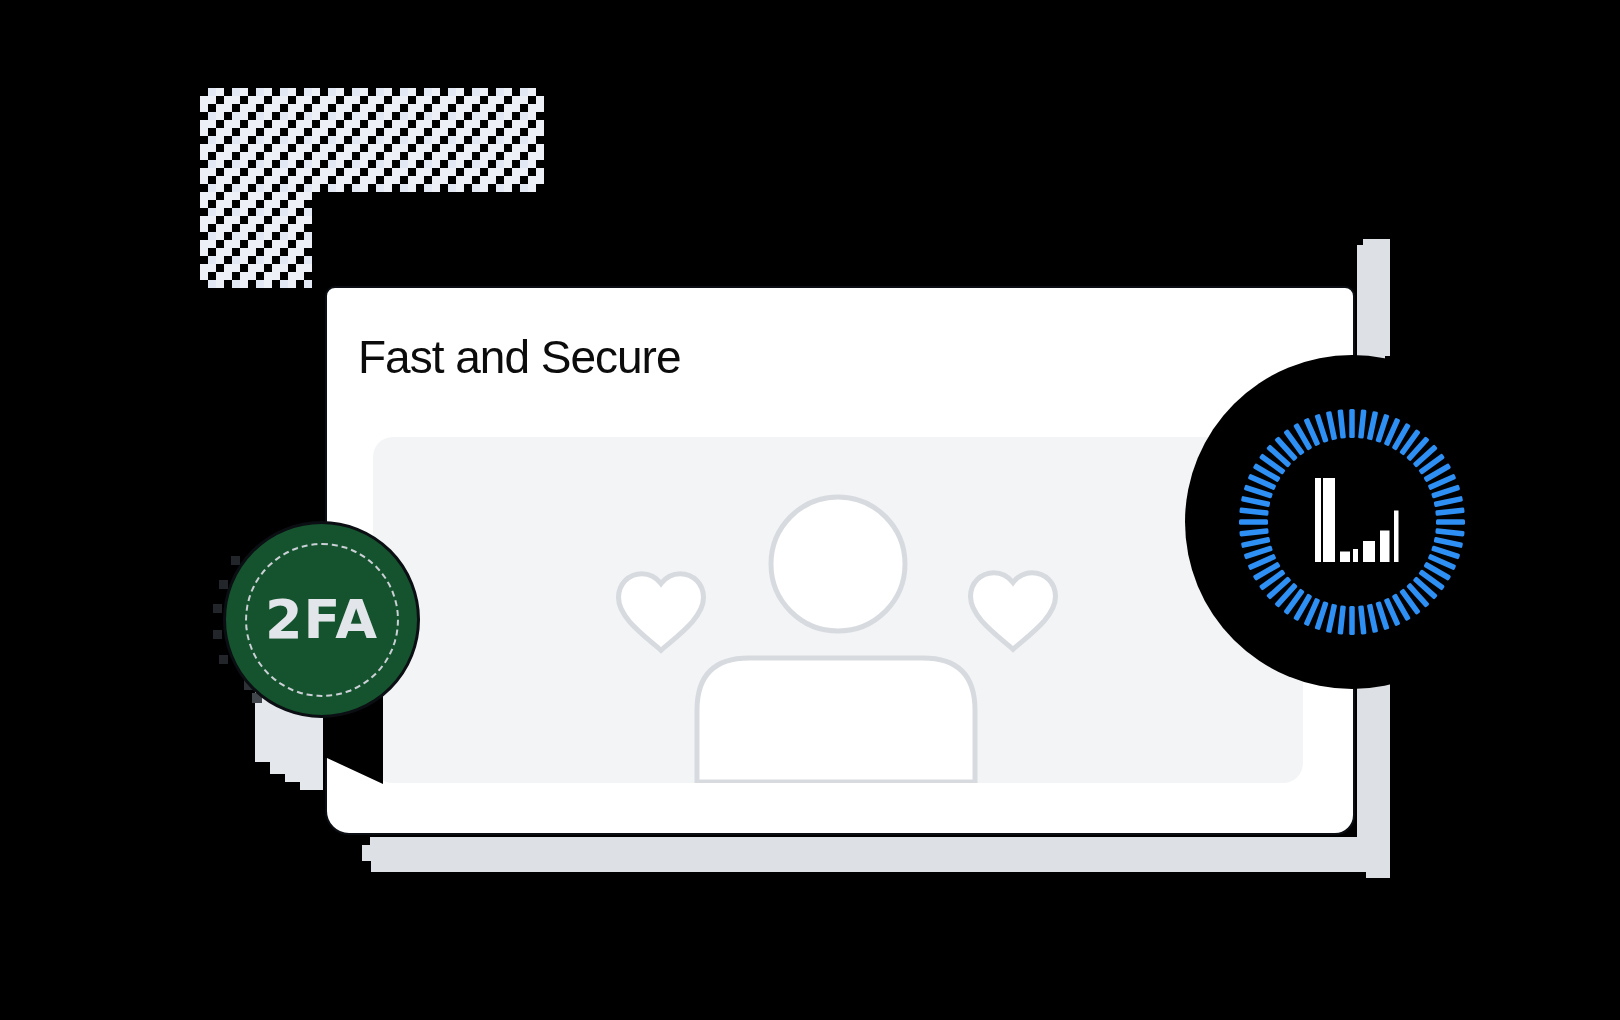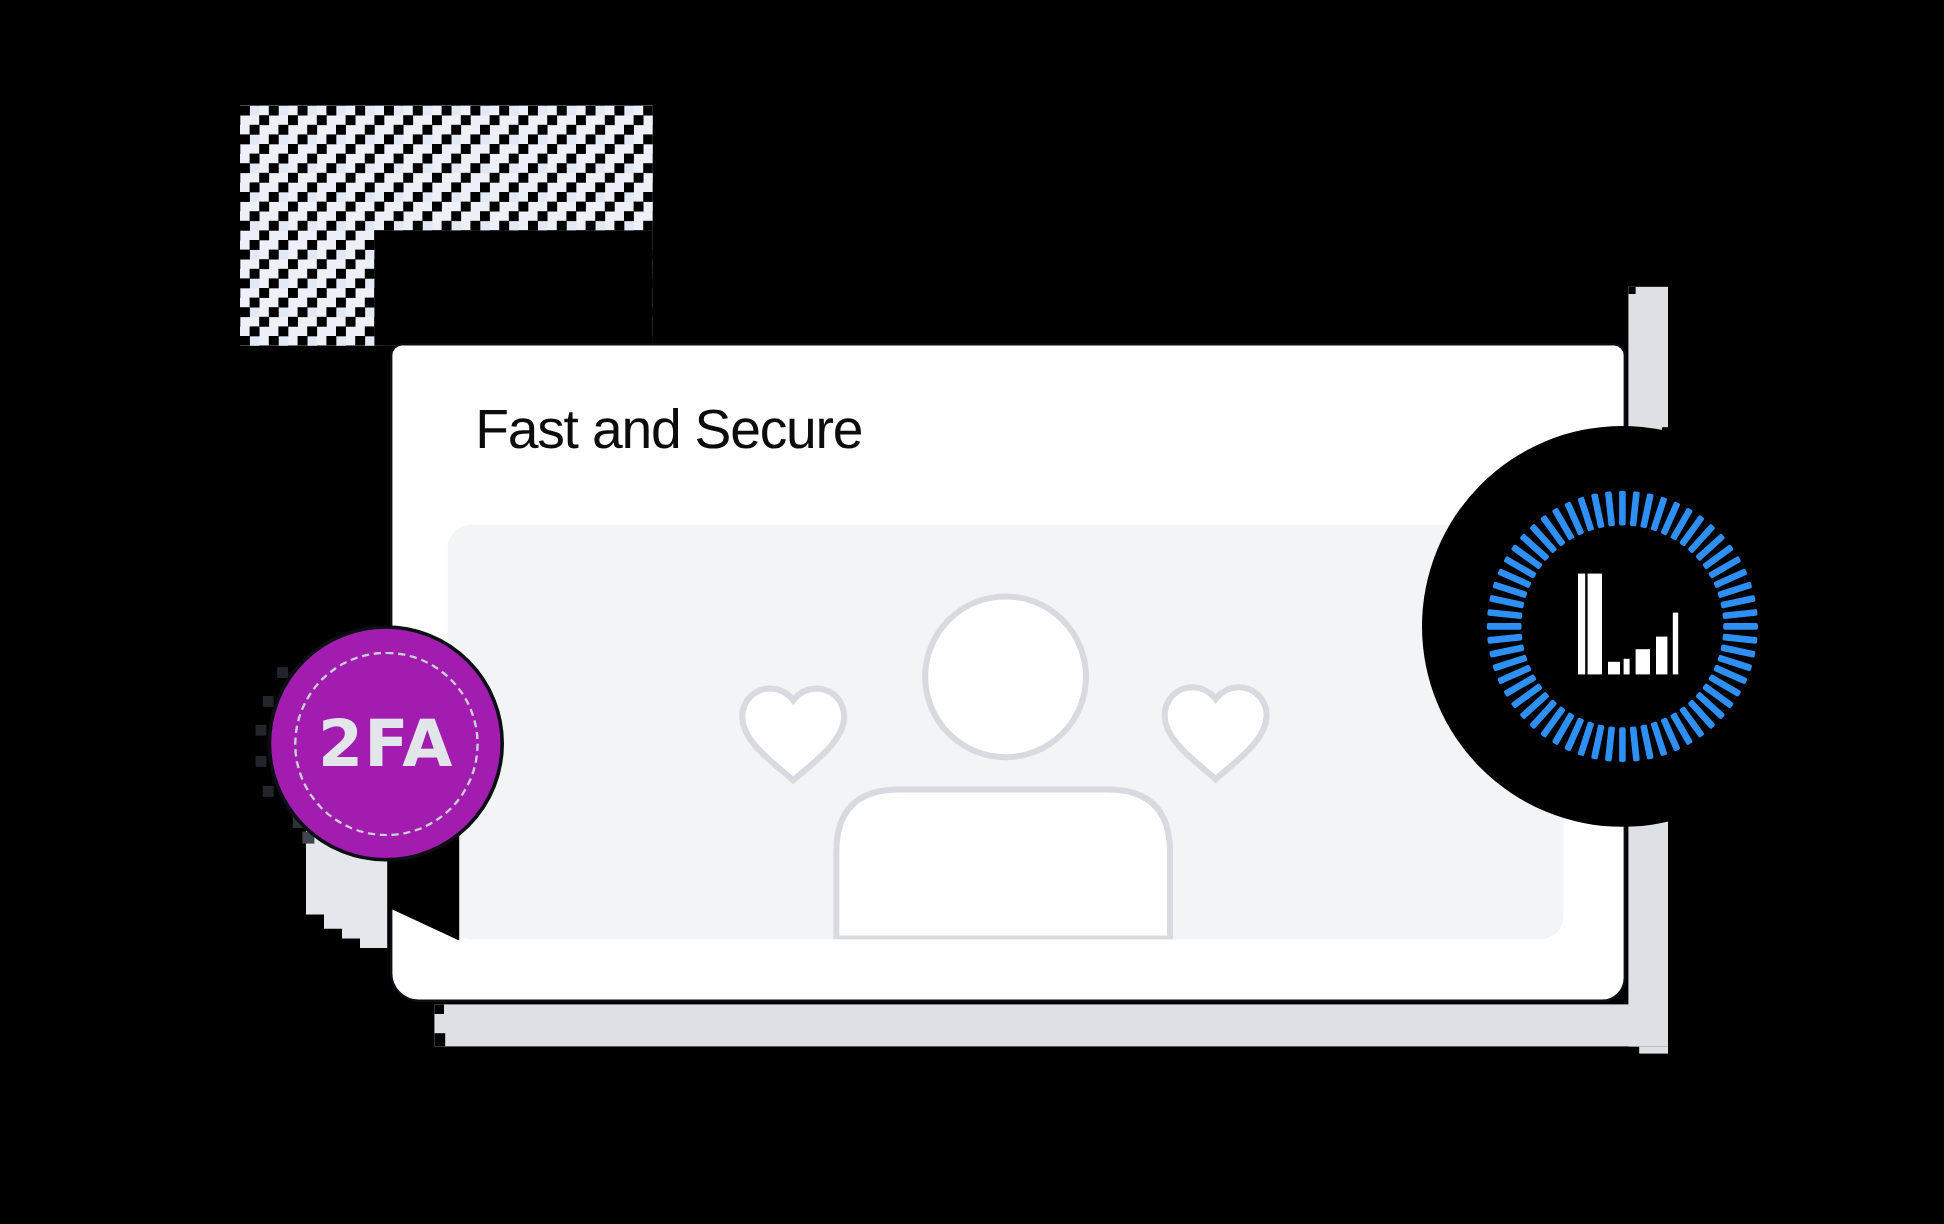--- a/index.html
+++ b/index.html
@@ -24,33 +24,33 @@
   .shadow-strip{left:362px;top:837px;width:1028px;height:35px;background:#dde0e4;z-index:1;}
   .px{position:absolute;}
 
   
   .ribbon{left:255px;top:692px;width:68px;height:98px;background:#e4e7eb;z-index:2;
     clip-path:polygon(0 0,68px 0,68px 98px,45px 98px,45px 90px,30px 90px,30px 82px,15px 82px,15px 70px,0 70px);}
 
   
   .card{left:325px;top:286px;width:1030px;height:549px;background:#fff;z-index:3;
         border:2.5px solid #0b0e12;border-radius:10px 10px 20px 24px;box-sizing:border-box;}
-  .card-title{left:396px;top:332px;font-size:46px;font-weight:500;color:#0c0c0d;
+  .card-title{left:358px;top:332px;font-size:46px;font-weight:500;color:#0c0c0d;
         letter-spacing:-1px;line-height:1.1;z-index:4;}
 
   
   .panel{left:373px;top:437px;width:930px;height:346px;background:#f3f4f6;border-radius:20px;
          z-index:4;overflow:hidden;}
 
   
   .notch{left:325px;top:690px;width:58px;height:94px;background:#000;z-index:5;
     clip-path:polygon(0 0,58px 0,58px 94px,2px 68px,0 68px);}
 
   
-  .badge{left:223px;top:521px;width:197px;height:197px;background:#a21caf;z-index:6;
+  .badge{left:223px;top:521px;width:197px;height:197px;background:#14532d;z-index:6;
          border:3.5px solid #0b0e12;border-radius:50%;box-sizing:border-box;
          display:flex;align-items:center;justify-content:center;}
   .badge-dash{position:absolute;left:50%;top:50%;width:154px;height:154px;margin:-77px 0 0 -77px;
          border:2px dashed #cbd0d6;border-radius:50%;box-sizing:border-box;}
   .badge-label{font-family:"DejaVu Sans", sans-serif;font-weight:800;font-size:54px;
          color:#e2e6ea;letter-spacing:1px;}
 
   
   .arcpx{background:#22262b;z-index:2;}
 

